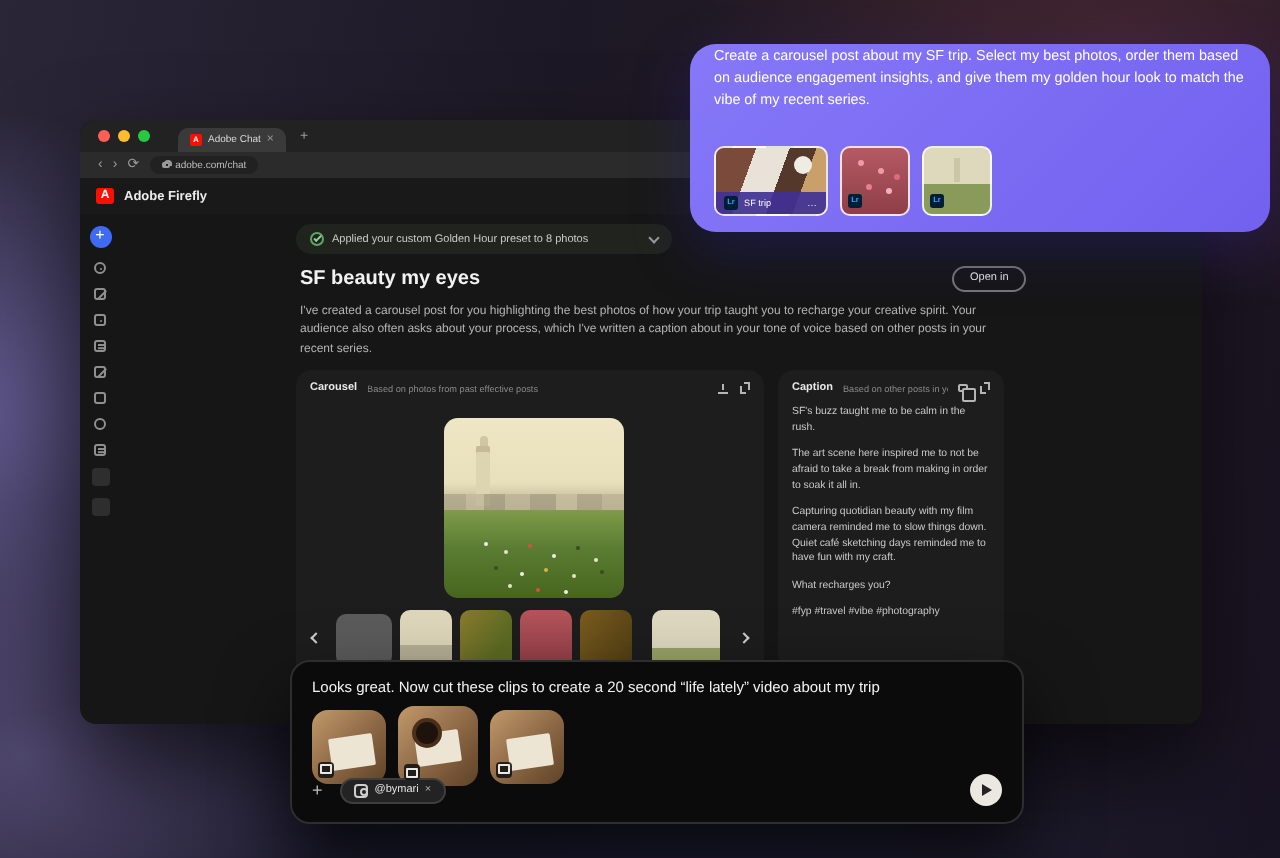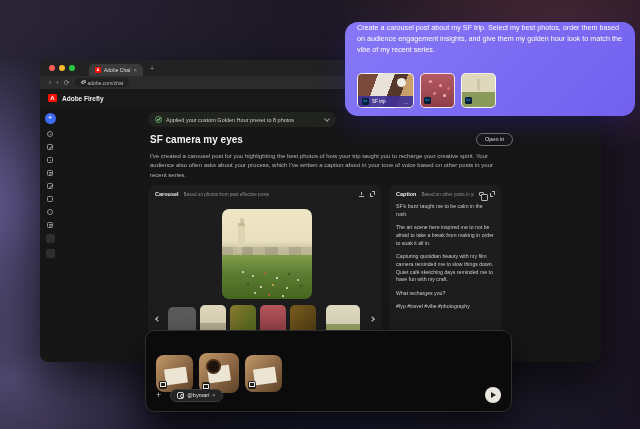--- a/index.html
+++ b/index.html
@@ -222,21 +222,21 @@
       <div class="apptile"></div>
       <div class="apptile"></div>
     </div>
 
     <div class="banner">
       <div class="check-icon"></div>
       <span class="banner-text">Applied your custom Golden Hour preset to 8 photos</span>
       <div class="chev-down"></div>
     </div>
 
-    <div class="post-title">SF camera my eyes</div>
+    <div class="post-title">SF beauty my eyes</div>
     <div class="openin">Open in</div>
     <div class="post-desc">I've created a carousel post for you highlighting the best photos of how your trip taught you to recharge your creative spirit. Your audience also often asks about your process, which I've written a caption about in your tone of voice based on other posts in your recent series.</div>
 
     <div class="panel carousel">
       <div class="panel-head">
         <span class="panel-label">Carousel</span>
         <span class="panel-sub">Based on photos from past effective posts</span>
         <div class="head-icons">
           <div class="dl-icon"></div>
           <div class="expand-icon"></div>
@@ -291,20 +291,21 @@
       <div class="bthumb flowers">
         <div class="lr-badge corner-lr">Lr</div>
       </div>
       <div class="bthumb park">
         <div class="lr-badge corner-lr">Lr</div>
       </div>
     </div>
   </div>
 
   <div class="composer">
+    <div class="composer-msg">Looks great. Now cut these clips to create a 20 second “life lately” video about my trip</div>
     <div class="clips">
       <div class="clip">
         <div class="clip-badge"></div>
       </div>
       <div class="clip mid">
         <div class="clip-badge"></div>
       </div>
       <div class="clip">
         <div class="clip-badge"></div>
       </div>

